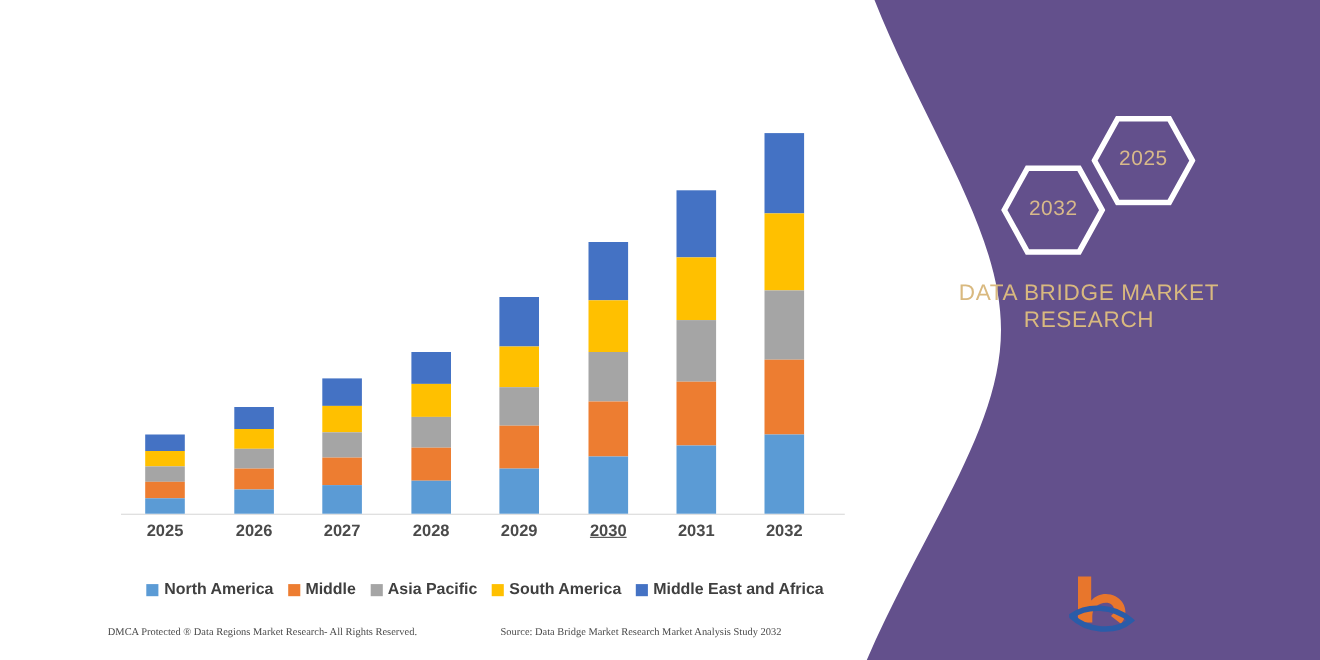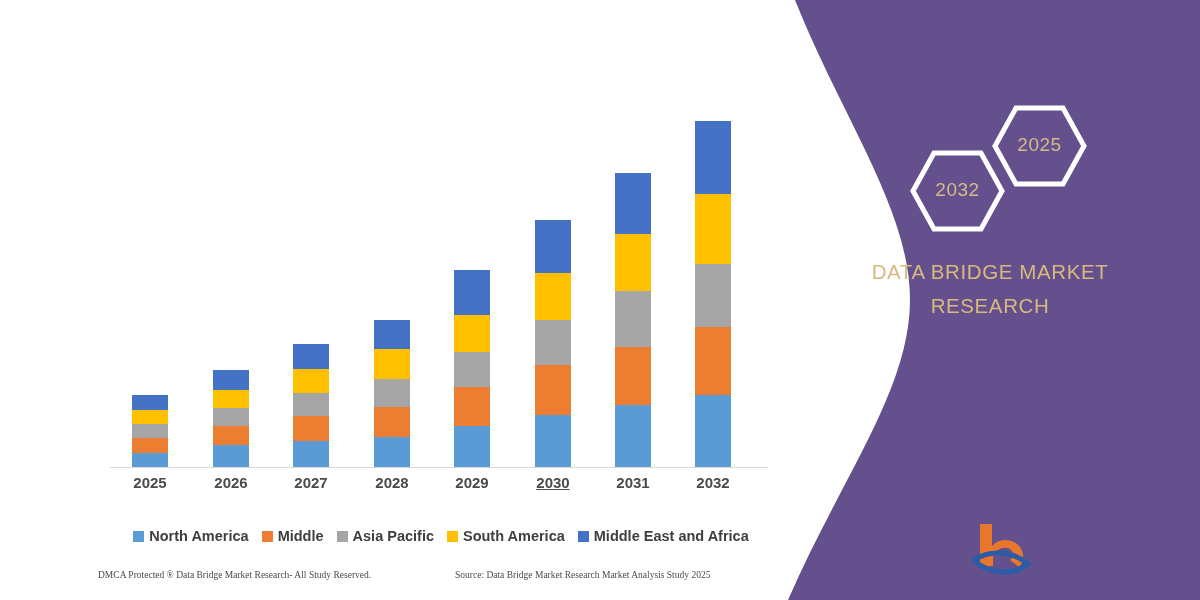--- a/index.html
+++ b/index.html
@@ -74,21 +74,21 @@
     position: absolute; width: 100%; text-align: center;
     font-size: 19px; color: #d8b98a; letter-spacing: 0.5px;
   }
   .hex-2032 { left: 10px; top: 45px; width: 95px; height: 82px; }
   .hex-2032 .hex-label { top: 29px; }
   .hex-2025 { left: 92px; top: 0px; width: 95px; height: 82px; }
   .hex-2025 .hex-label { top: 29px; }
 
   .brand {
     position: absolute; left: 40px; top: 255px; width: 340px;
-    text-align: center; font-size: 20.5px; line-height: 34px;
+    text-align: center; font-size: 20.5px; line-height: 24px;
     color: #d9b97f; letter-spacing: 0.6px;
   }
 
   .logo { position: absolute; left: 192px; top: 520px; width: 215px; height: 62px; }
   .logo-text {
     position: absolute; left: 78px; top: 9px; width: 140px;
   }
   .logo-name {
     font-size: 15.5px; font-weight: bold; letter-spacing: 0.5px;
     color: #7e6aa4; line-height: 19px;
@@ -192,22 +192,22 @@
         <span class="legend-swatch" style="background: rgb(255, 192, 0);"></span>
         <span>South America</span>
       </div>
       <div class="legend-item">
         <span class="legend-swatch" style="background: rgb(68, 114, 196);"></span>
         <span>Middle East and Africa</span>
       </div>
     </div>
 
   <div class="footer">
-    <div class="footer-left">DMCA Protected ® Data Bridge Market Research-  All Study Reserved.</div>
-    <div class="footer-right">Source: Data Bridge Market Research  Market Analysis Study 2025</div>
+    <div class="footer-left">DMCA Protected ® Data Regions Market Research-  All Rights Reserved.</div>
+    <div class="footer-right">Source: Data Bridge Market Research  Market Analysis Study 2032</div>
   </div>
 
   <div class="panel">
     <svg width="420" height="600" viewBox="0 0 420 600">
       <path id="panel-shape" d="M 15 0 L 420 0 L 420 600 L 8 600 C 60 480 130 390 130 300 C 130 210 62 118 15 0 Z" fill="#63508C"></path>
     </svg>
 
 
     <div class="hex-wrap">
       <div class="hex hex-2032">

